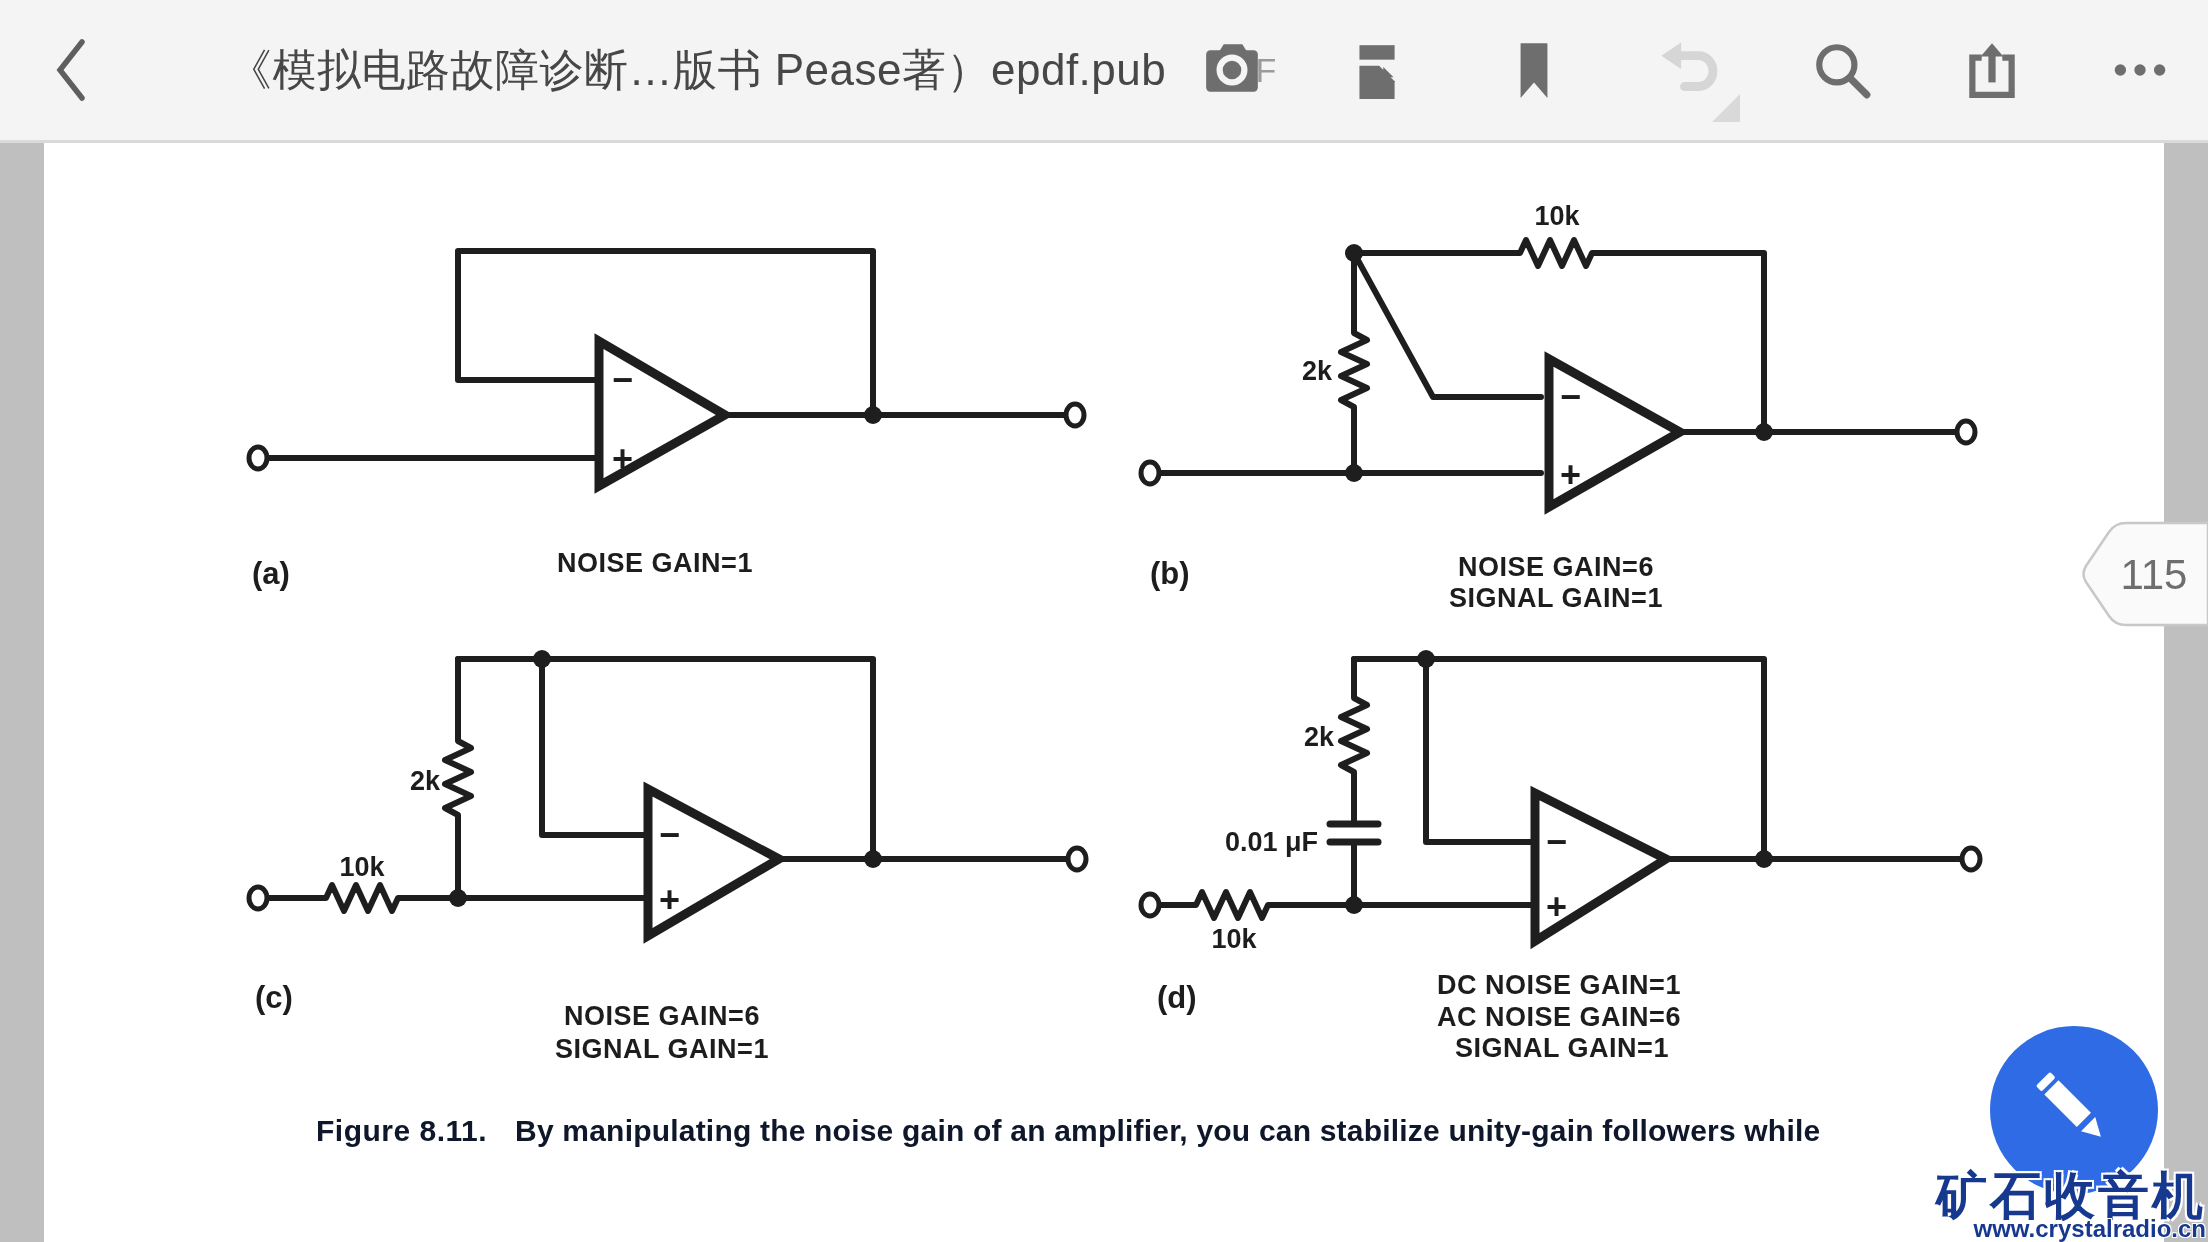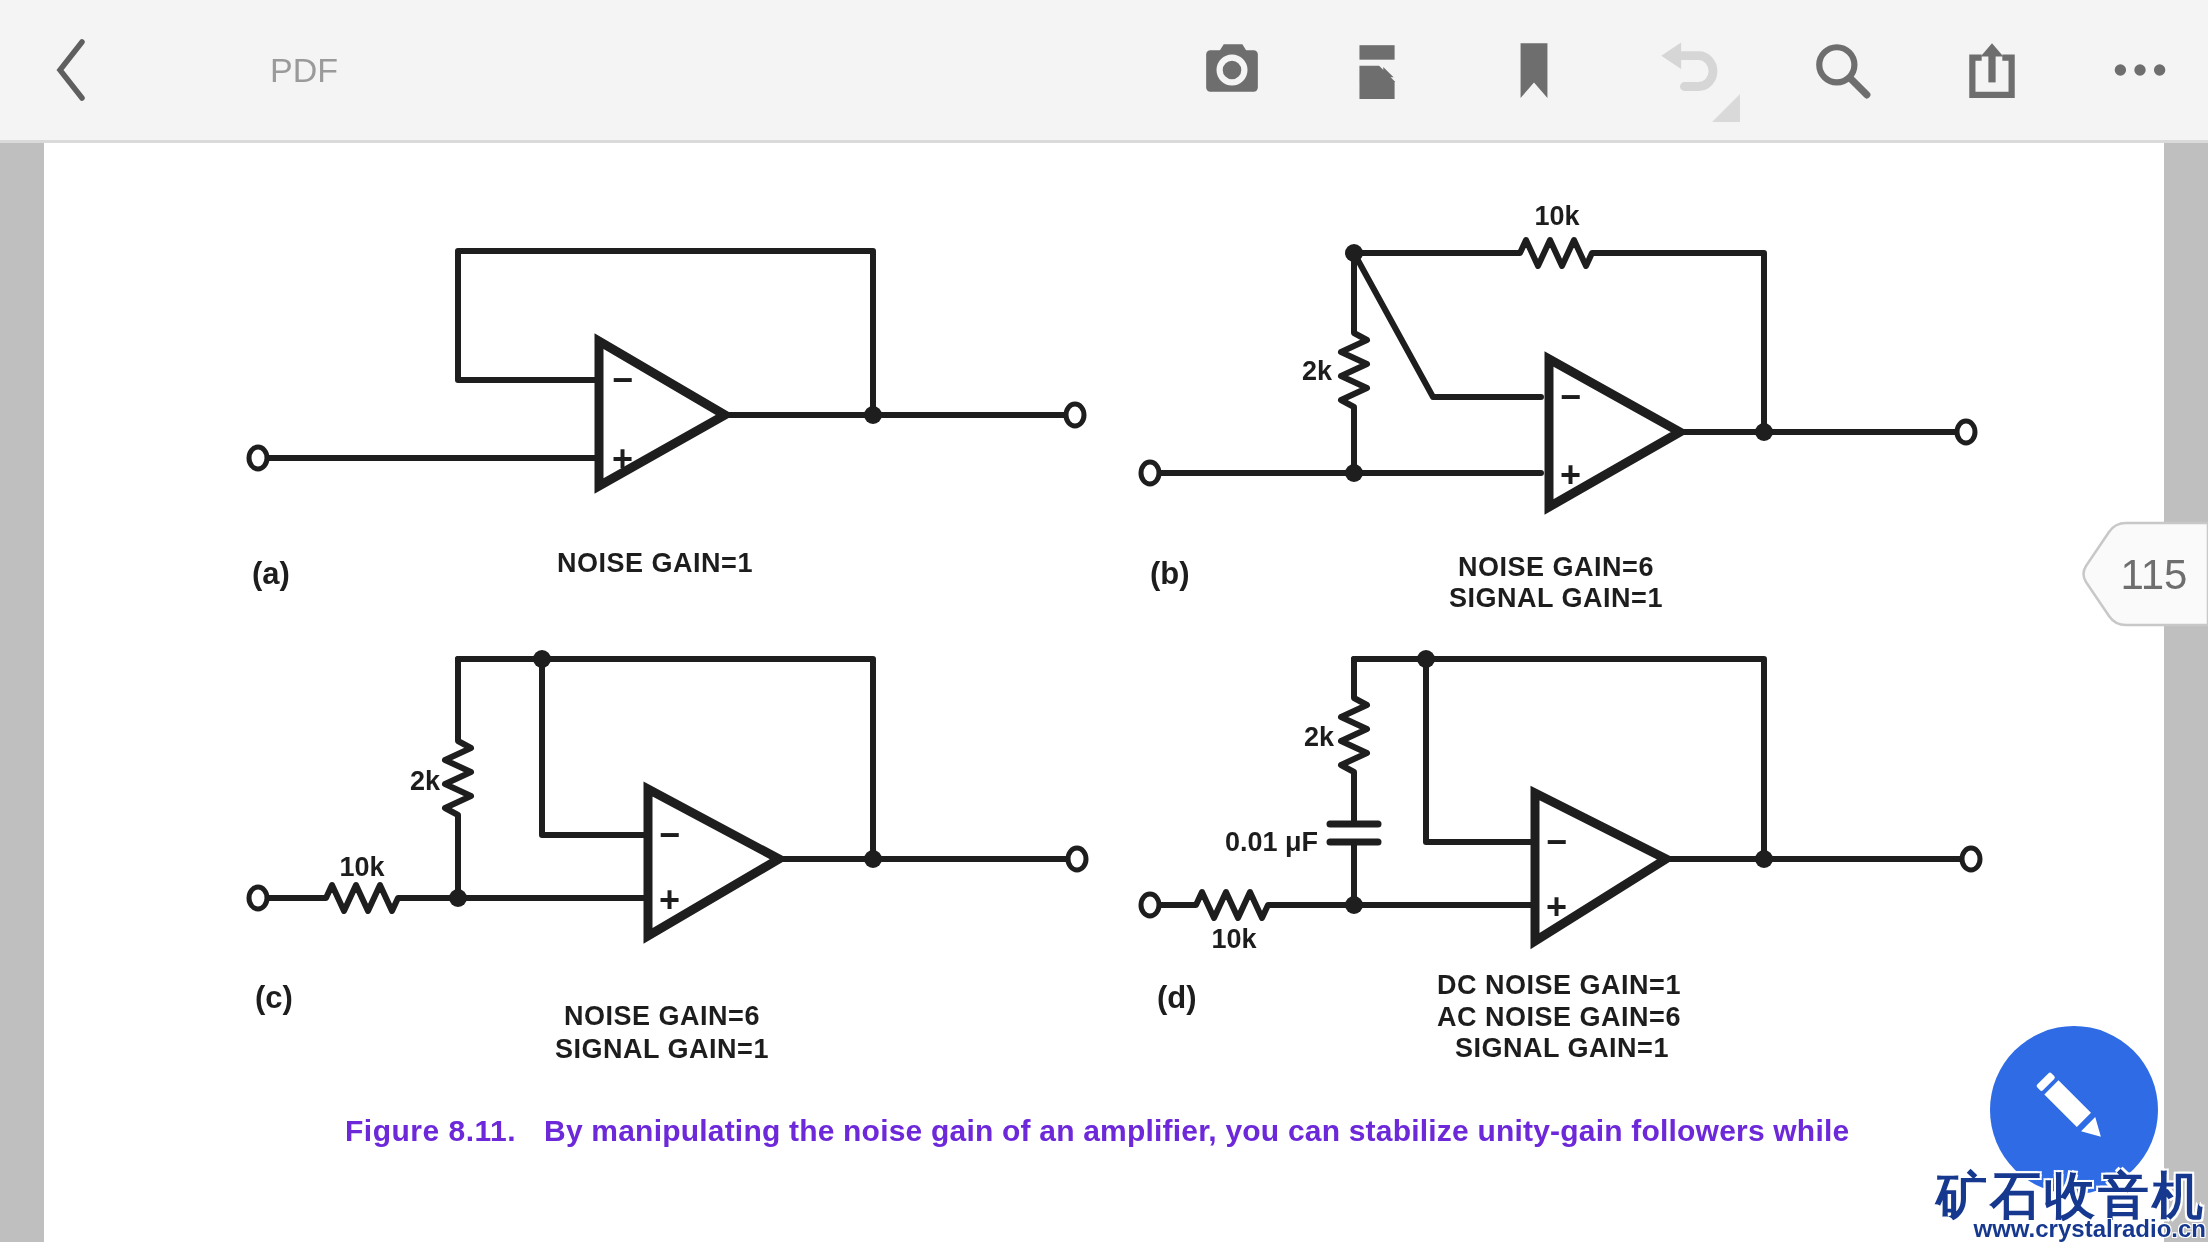--- a/index.html
+++ b/index.html
@@ -35,21 +35,21 @@
   .terminal{stroke:#1e1e1e;stroke-width:5;fill:#ffffff;}
   .dot{fill:#1e1e1e;stroke:none;}
   .plate{stroke:#1e1e1e;stroke-width:7;fill:none;stroke-linecap:round;}
   text{fill:#1d1d1d;}
   .clabel{font:700 27px "Liberation Sans",sans-serif;}
   .sign{font:700 36px "Liberation Sans",sans-serif;}
   .ccap{font:700 27px "Liberation Sans",sans-serif;letter-spacing:0.5px;}
   .cid{font:800 31px "Liberation Sans",sans-serif;}
   
   .fig-caption{
-    position:absolute;left:345px;top:1108px;z-index:3;color:#6d28d9;
+    position:absolute;left:316px;top:1108px;z-index:3;color:#0f172a;
     font-size:30px;line-height:45px;font-weight:700;letter-spacing:0.2px;
   }
   .fig-caption .lbl{font-weight:800;margin-right:28px;letter-spacing:0.5px;}
   .fig-caption .l2{margin-left:233px;}
   
   .page-tab{position:absolute;left:2080px;top:520px;z-index:5;cursor:pointer;}
   .page-tab text{font:400 42px "Liberation Sans",sans-serif;fill:#6e6e6e;}
   
   .fab{position:absolute;left:1990px;top:1026px;width:168px;height:168px;z-index:6;cursor:pointer;}
   
@@ -67,20 +67,21 @@
 <body>
 
 <div class="toolbar">
   <div class="back-btn">
     <svg width="60" height="80" viewBox="0 0 60 80">
       <polyline points="38,12 16,40 38,68" fill="none" stroke="#5f5f5f" stroke-width="5.5" stroke-linecap="round" stroke-linejoin="miter"></polyline>
     </svg>
   </div>
 
   <div class="title-wrap">
+    <span class="doc-title">《模拟电路故障诊断…版书 Pease著）epdf.pub</span>
     <span class="pdf-badge">PDF</span>
   </div>
 
   <div class="tb-btn" style="left:1190px;">
     <svg width="62" height="62" viewBox="0 0 60 60">
       <path d="M17 13 L22 5 H40 L45 13 Z" fill="#6e6e6e"></path>
       <rect x="5" y="11" width="50" height="40" rx="4" fill="#6e6e6e"></rect>
       <circle cx="30" cy="30" r="12" fill="none" stroke="#f4f4f4" stroke-width="6"></circle>
     </svg>
   </div>

